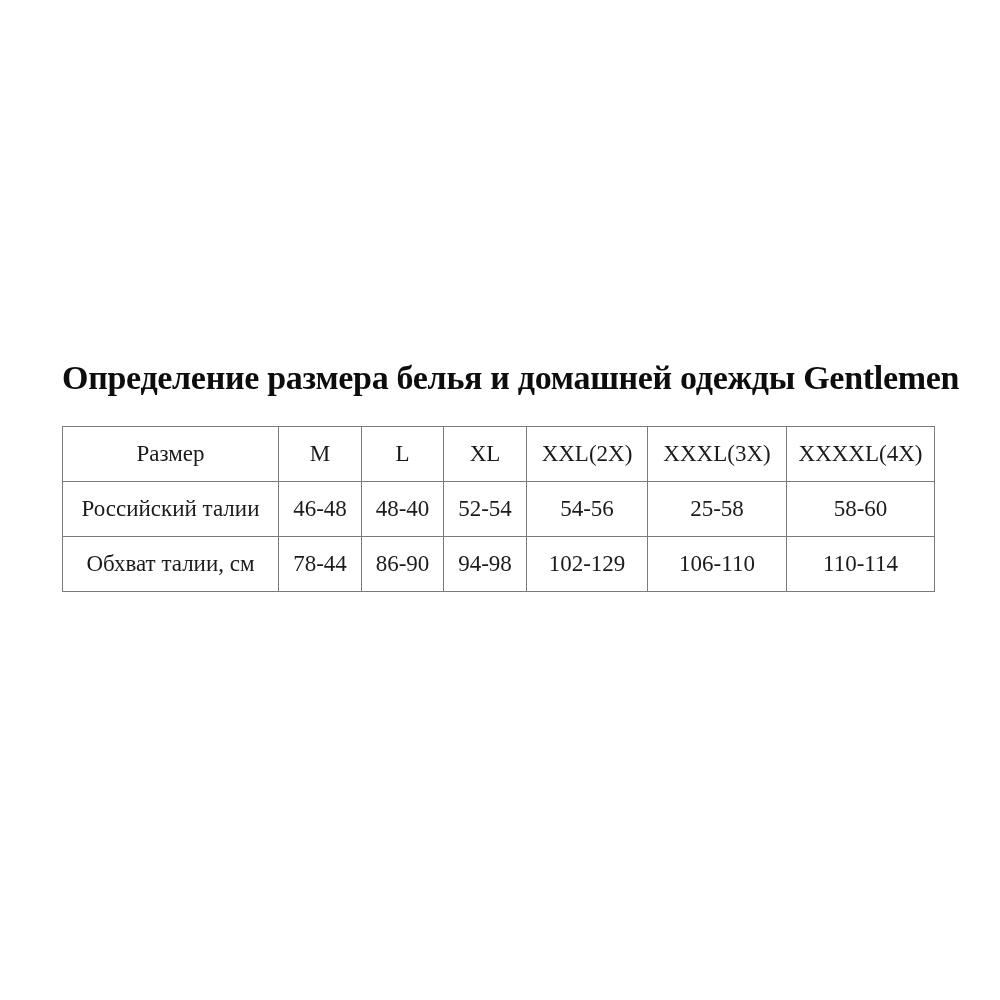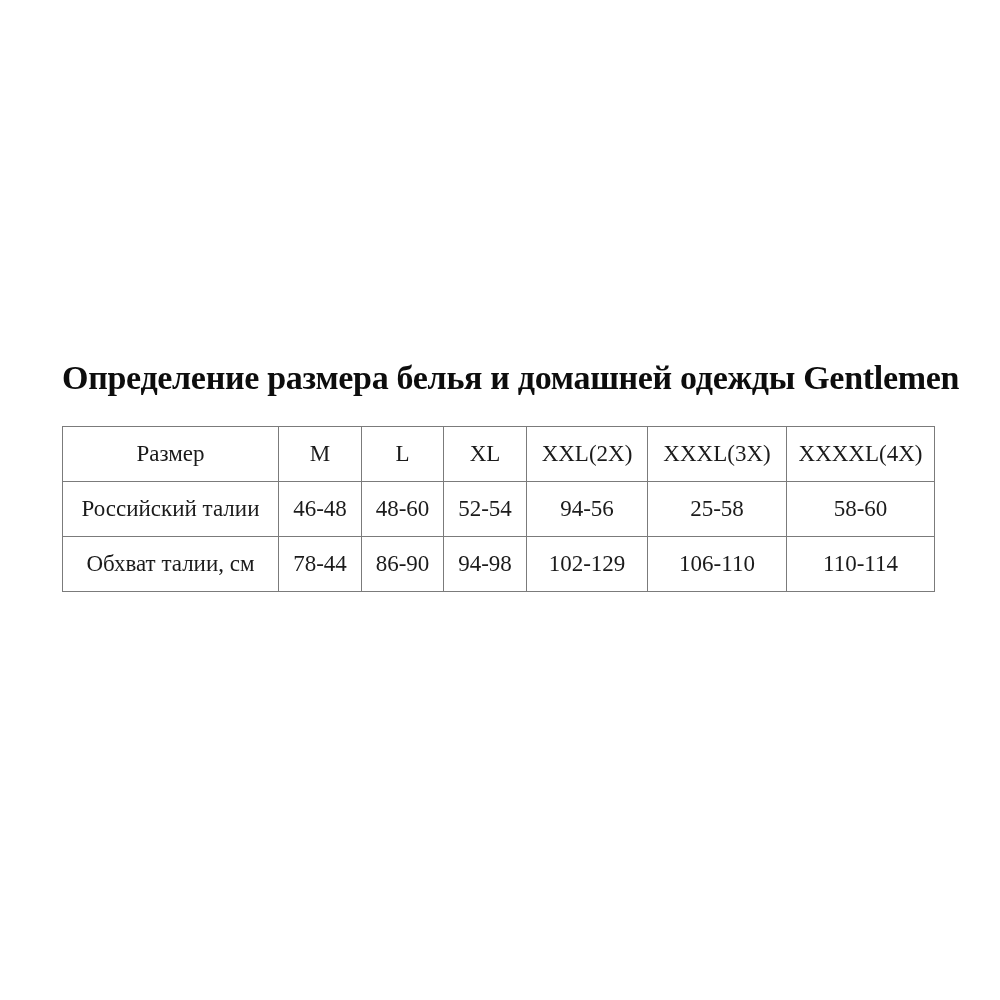--- a/index.html
+++ b/index.html
@@ -74,23 +74,23 @@
         <th>M</th>
         <th>L</th>
         <th>XL</th>
         <th>XXL(2X)</th>
         <th>XXXL(3X)</th>
         <th>XXXXL(4X)</th>
       </tr>
       <tr>
         <td>Российский талии</td>
         <td>46-48</td>
-        <td>48-60</td>
+        <td>48-40</td>
         <td>52-54</td>
-        <td>94-56</td>
+        <td>54-56</td>
         <td>25-58</td>
         <td>58-60</td>
       </tr>
       <tr>
         <td>Обхват талии, см</td>
         <td>78-44</td>
         <td>86-90</td>
         <td>94-98</td>
         <td>102-129</td>
         <td>106-110</td>

